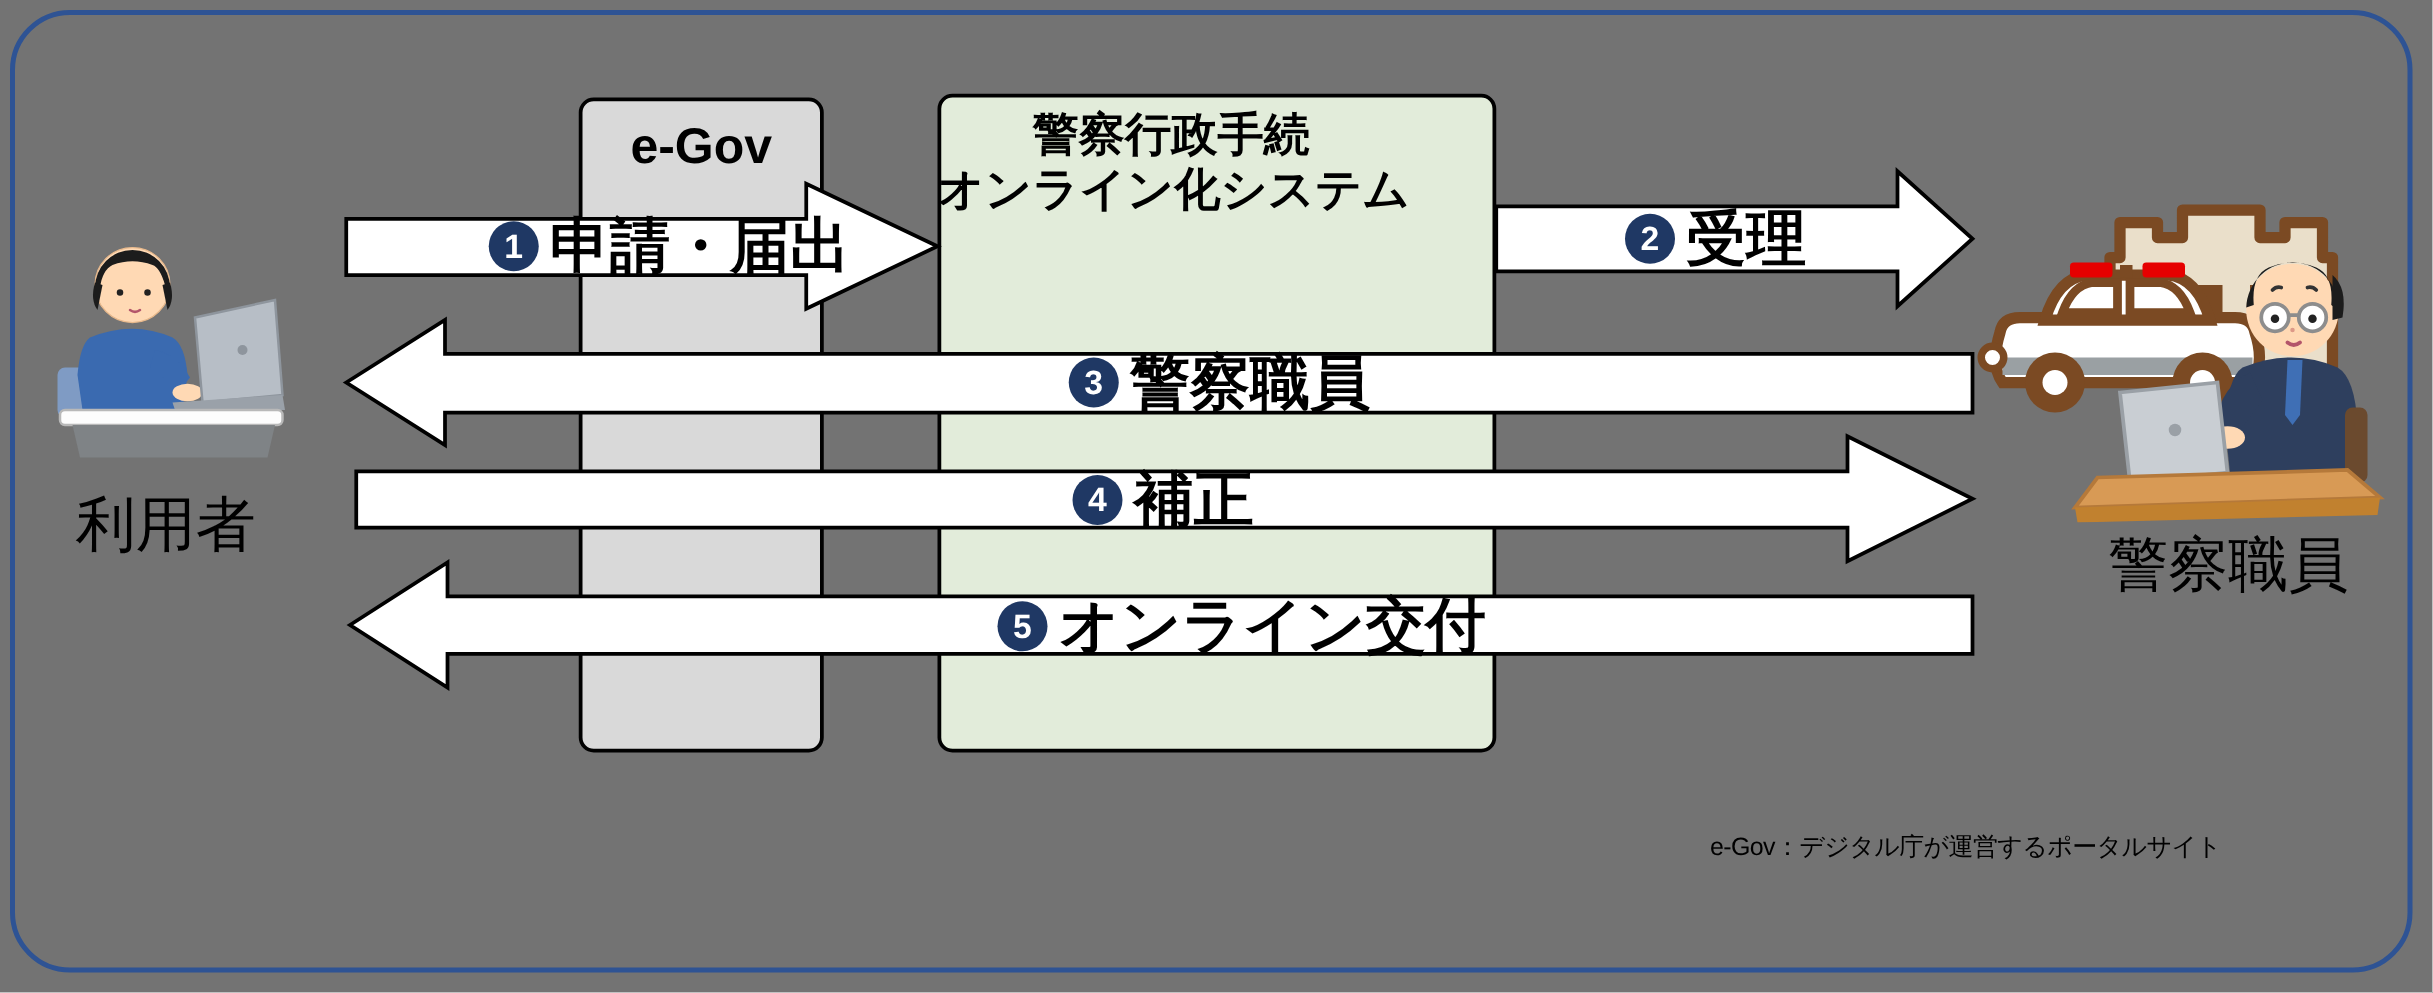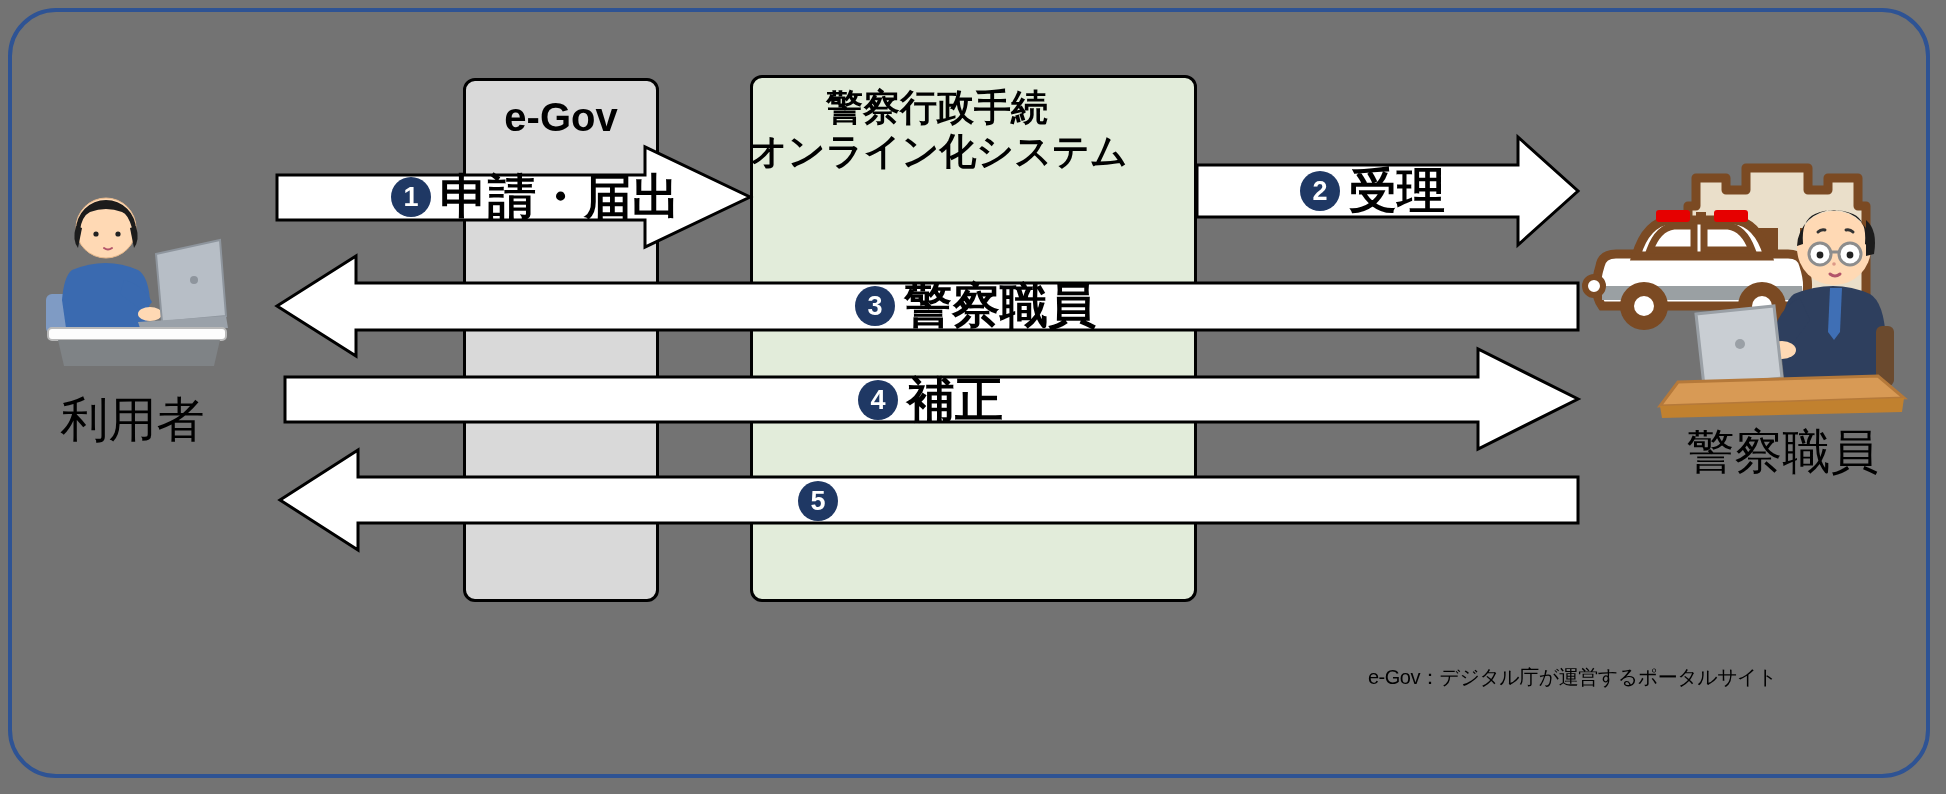--- a/index.html
+++ b/index.html
@@ -153,20 +153,21 @@
   <div class="flow-label" style="left:855px;top:282px;">
     <span class="flow-badge">3</span>
     <span class="flow-text">警察職員</span>
   </div>
   <div class="flow-label" style="left:858px;top:376px;">
     <span class="flow-badge">4</span>
     <span class="flow-text">補正</span>
   </div>
   <div class="flow-label" style="left:798px;top:477px;">
     <span class="flow-badge">5</span>
+    <span class="flow-text">オンライン交付</span>
   </div>
 
   <div class="actor-label label-police">警察職員</div>
   <div class="actor-label label-user">利用者</div>
 
   <div class="footnote">e-Gov：デジタル庁が運営するポータルサイト</div>
 
 </div>
 
 </body></html>

